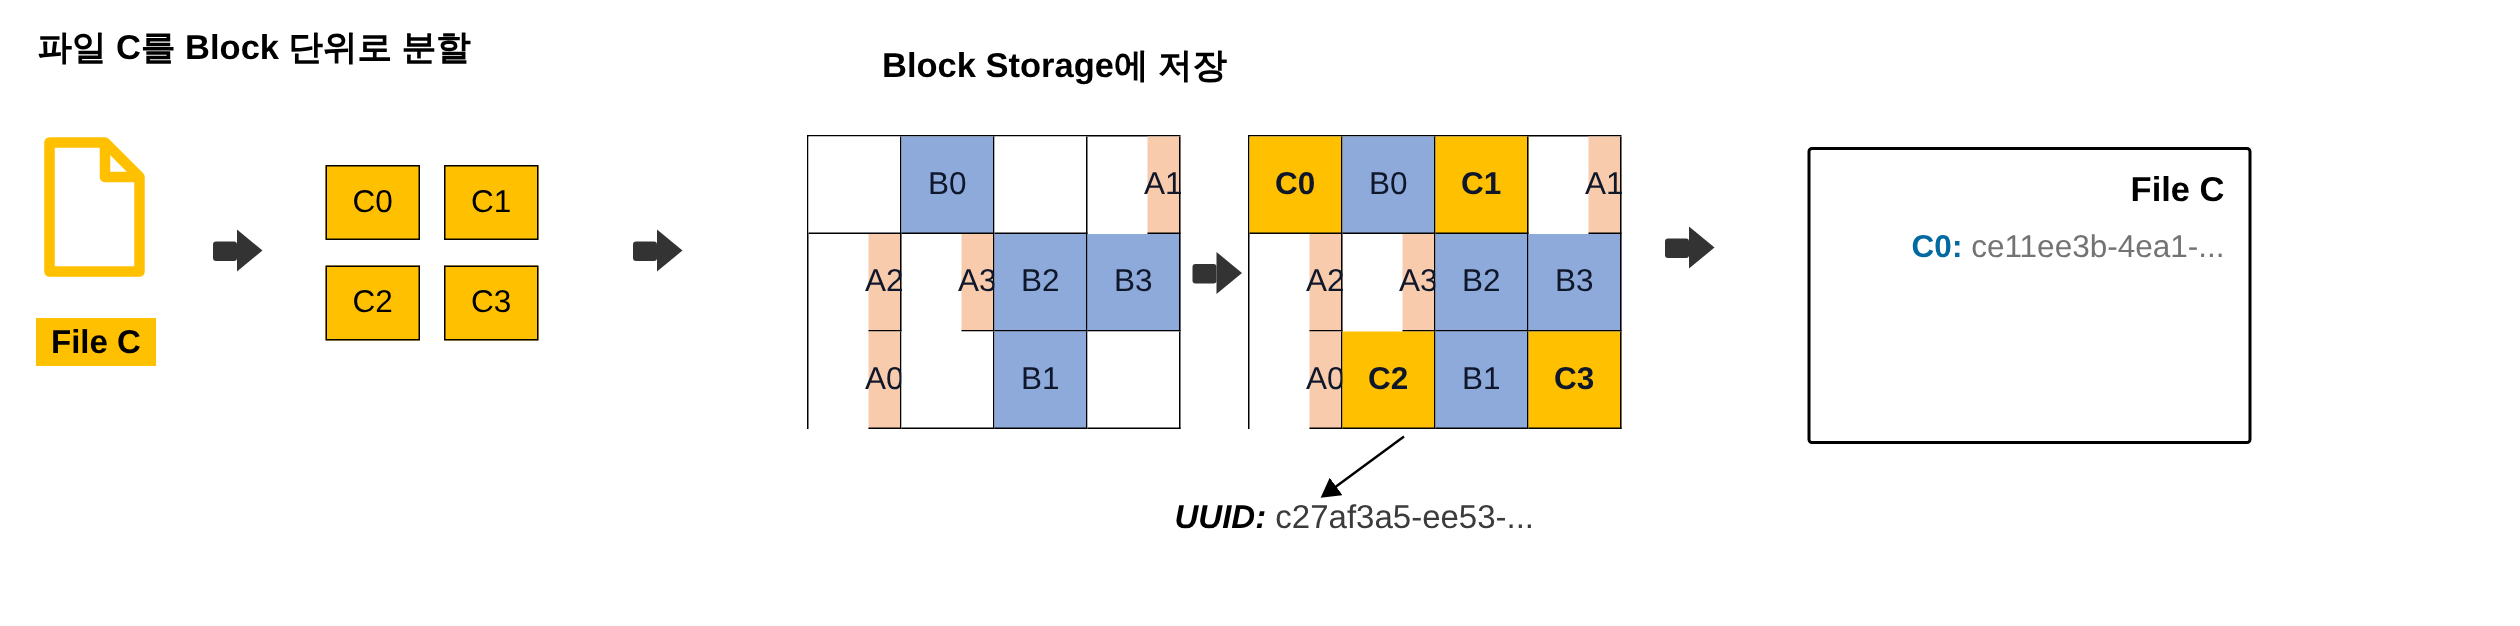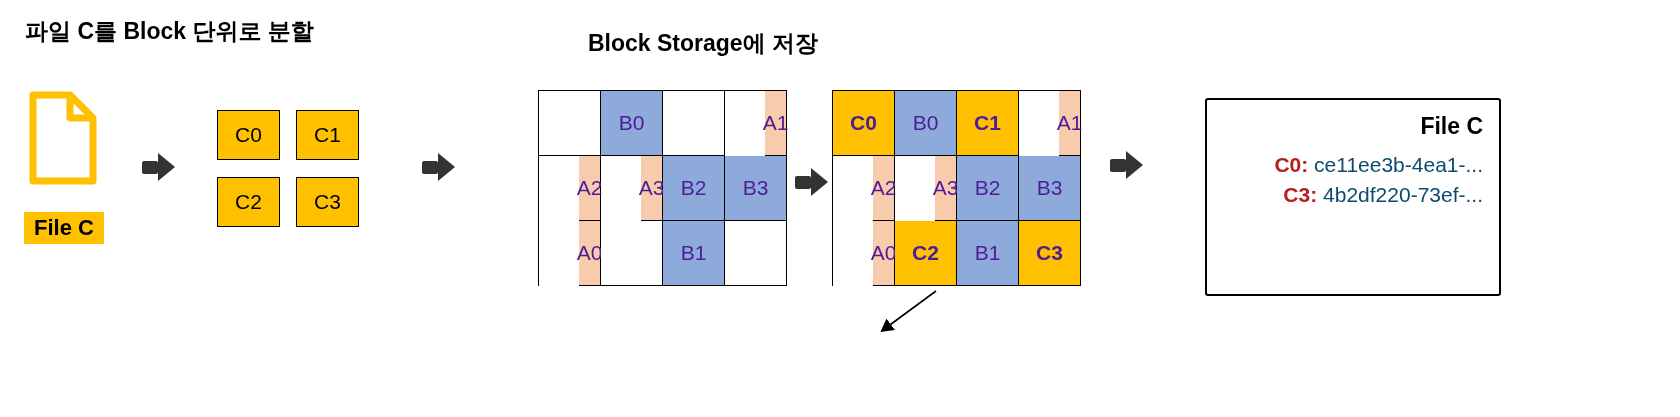--- a/index.html
+++ b/index.html
@@ -37,39 +37,39 @@
     grid-template-columns: 63px 63px; gap: 17px 16px; }
   .sblock { height: 50px; background: var(--yellow, #FFC000); border: 1.5px solid #000;
     display: flex; align-items: center; justify-content: center; font-size: 21px; color: #000; }
 
   
   .grid { position: absolute; display: grid; grid-template-columns: repeat(4, 62px);
     grid-auto-rows: 65px; border-top: 1.5px solid #000; border-left: 1.5px solid #000; background: #fff; }
   #grid-before { left: 538px; top: 90px; }
   #grid-after  { left: 832px; top: 90px; }
   .cell { border-right: 1.5px solid #000; border-bottom: 1.5px solid #000;
-    display: flex; align-items: center; justify-content: center; font-size: 21px; color: #4c1d95; }
+    display: flex; align-items: center; justify-content: center; font-size: 21px; color: #0f172a; }
   .cell-empty { background: #fff; }
   .cell-a { background: var(--peach, #F8CBAD); margin-left: 40px; }
   .cell-b { background: var(--blue, #8EAADB); }
   .cell-c { background: var(--yellow, #FFC000); font-weight: bold; }
 
   
   .uuid-pointer { position: absolute; left: 858px; top: 288px; }
   .uuid-note { position: absolute; left: 783px; top: 332px; font-size: 22px; white-space: nowrap; }
   .uuid-note .lbl { font-weight: bold; font-style: italic; color: #000; }
   .uuid-note .val { color: #3b3b3b; }
 
   
   .lookup-box { position: absolute; left: 1205px; top: 98px; width: 296px; min-height: 198px;
     border: 2px solid #000; border-radius: 3px; background: #fff; padding: 13px 16px; }
   .lookup-header { font-weight: bold; font-size: 23px; color: #000; margin-bottom: 10px; }
   .lookup-row { font-size: 21px; line-height: 30px; white-space: nowrap; }
-  .lookup-row b { color: #b91c1c; }
-  .lookup-row span { color: #0c4a6e; }
+  .lookup-row b { color: #0369a1; }
+  .lookup-row span { color: #737373; }
 </style>
 </head>
 <body>
 
 <div class="canvas">
 
   <div class="title" id="title-split">파일 C를 Block 단위로 분할</div>
   <div class="title" id="title-storage">Block Storage에 저장</div>
 
   <div class="file-icon">
@@ -136,22 +136,25 @@
   <div class="uuid-pointer">
     <svg width="95" height="52" viewBox="0 0 95 52" aria-hidden="true">
       <defs>
         <marker id="ah" markerWidth="9" markerHeight="9" refX="6" refY="4.5" orient="auto">
           <path d="M0,0 L8,4.5 L0,9 Z" fill="#000"></path>
         </marker>
       </defs>
       <line x1="78" y1="3" x2="25" y2="42" stroke="#000" stroke-width="1.6" marker-end="url(#ah)"></line>
     </svg>
   </div>
+  <div class="uuid-note">
+    <span class="lbl">UUID:</span>
+    <span class="val">c27af3a5-ee53-...</span>
+  </div>
 
   <div class="lookup-box">
     <div class="lookup-header">File C</div>
     <div>
         <div class="lookup-row"><b>C0: </b><span>ce11ee3b-4ea1-...</span></div>
-        <div class="lookup-row"><b>C3: </b><span>4b2df220-73ef-...</span></div>
       </div>
   </div>
 
 </div>
 
 </body></html>

